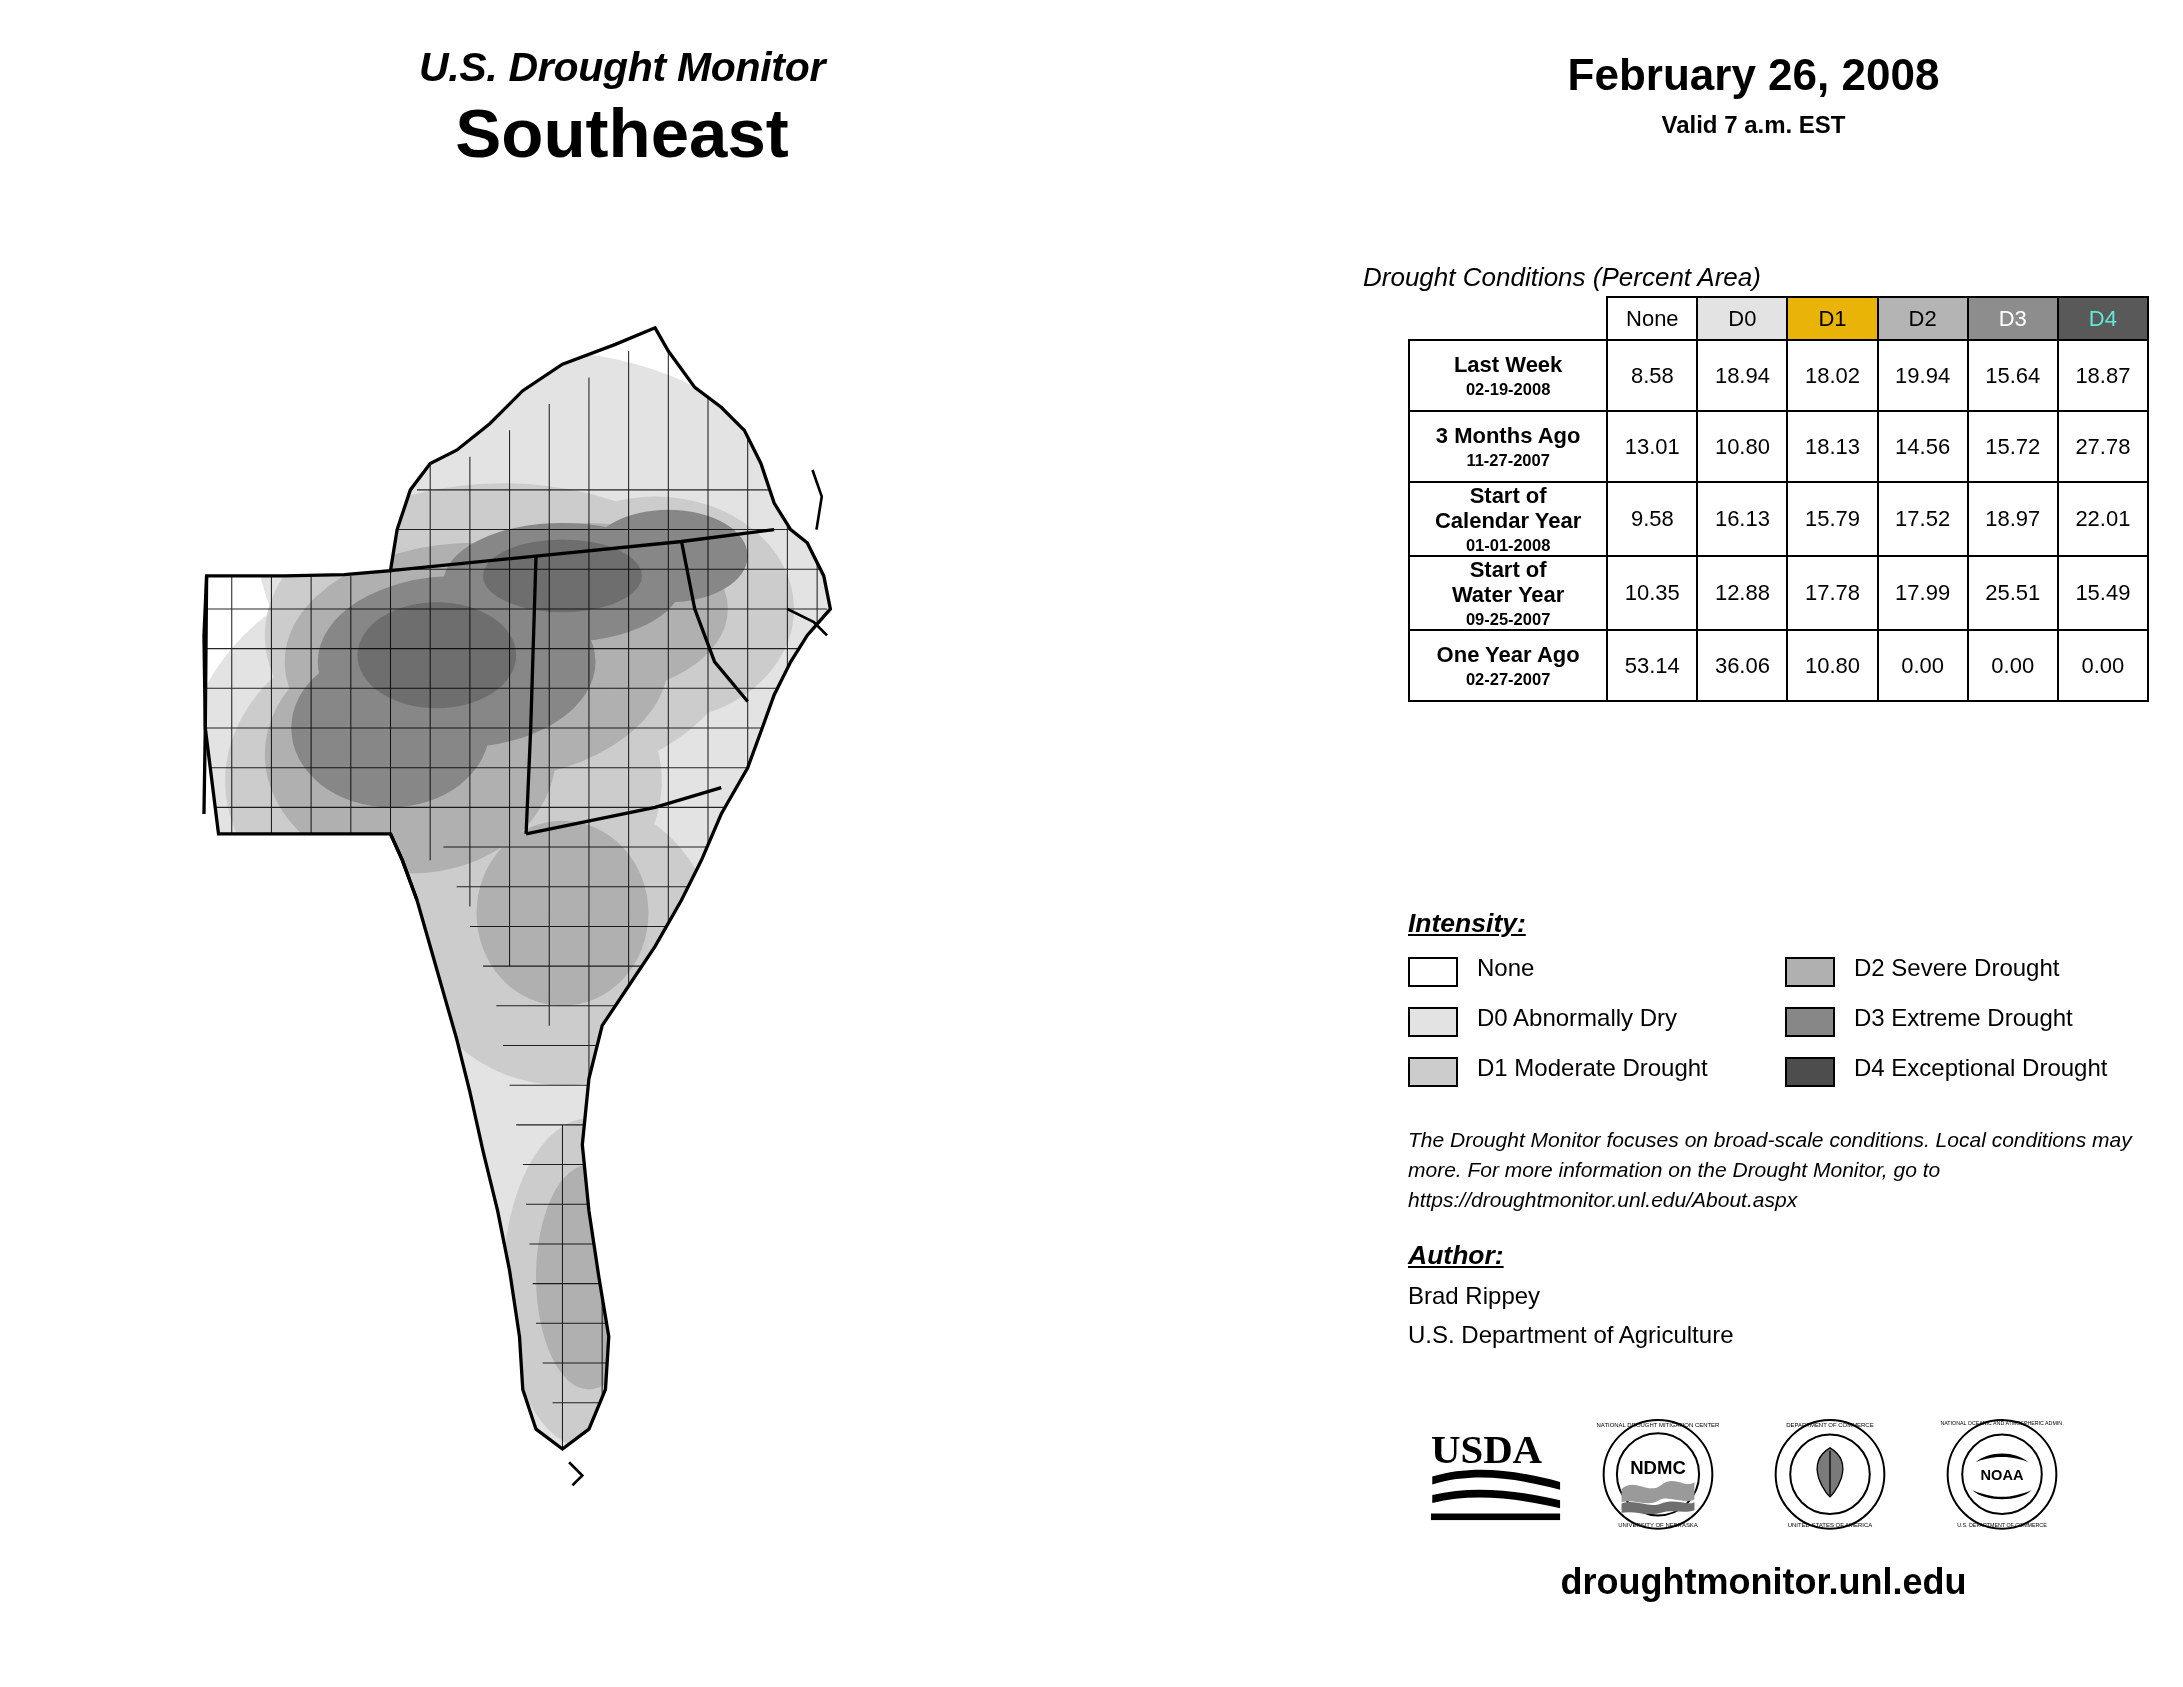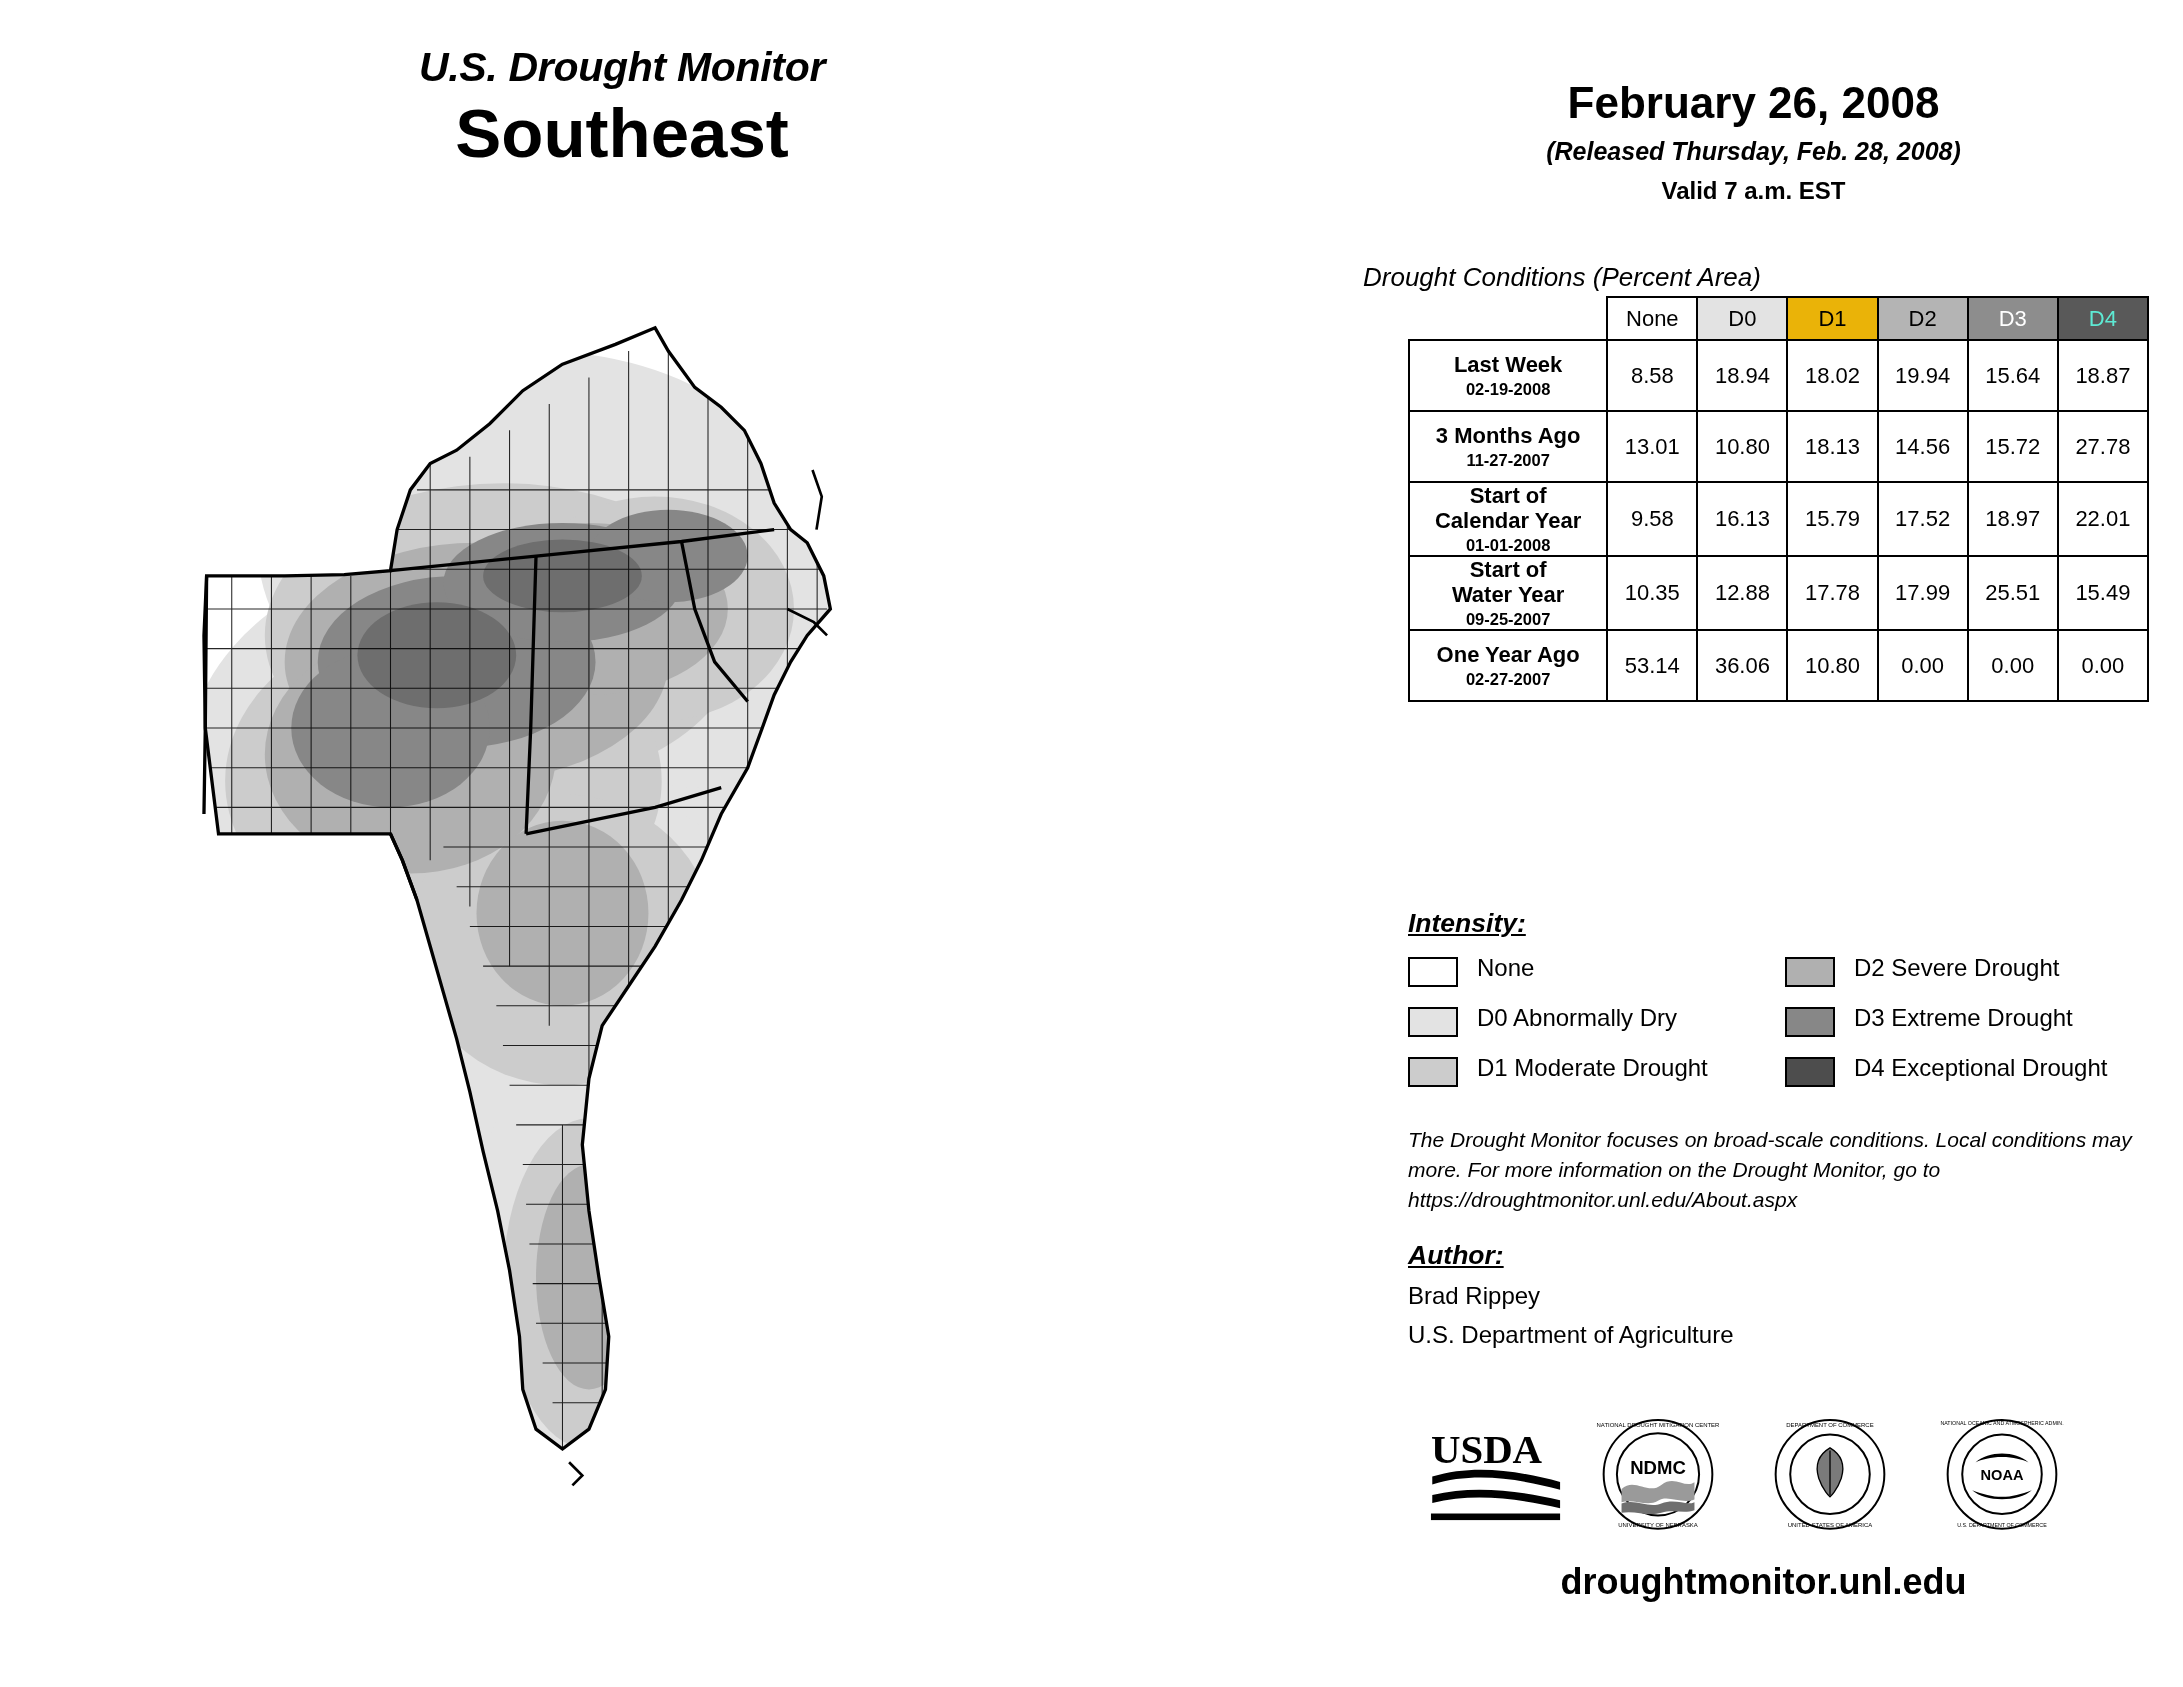--- a/index.html
+++ b/index.html
@@ -70,21 +70,20 @@
     position: absolute;
     left: 0;
     top: 50px;
     width: 781px;
     text-align: center;
   }
   #date-main {
     font-size: 44px;
     font-weight: bold;
     letter-spacing: 0px;
-    margin-top: 28px;
   }
   #date-released {
     font-size: 25px;
     font-weight: bold;
     font-style: italic;
     margin-top: 9.3px;
   }
   #date-valid {
     font-size: 24px;
     font-weight: bold;
@@ -358,21 +357,20 @@
         <path d="M570,1810 L590,1830 L575,1845"></path>
       </g>
     </svg>
   </div>
 </div>
 
 <div id="right-panel">
 
   <div id="date-block">
     <div id="date-main">February 26, 2008</div>
-    <div id="date-released">(Released Thursday, Feb. 28, 2008)</div>
     <div id="date-valid">Valid 7 a.m. EST</div>
   </div>
 
   <div id="table-title">Drought Conditions (Percent Area)</div>
 
   <table id="conditions-table">
     <colgroup>
       <col class="c-label">
         <col class="c-val">
         <col class="c-val">

